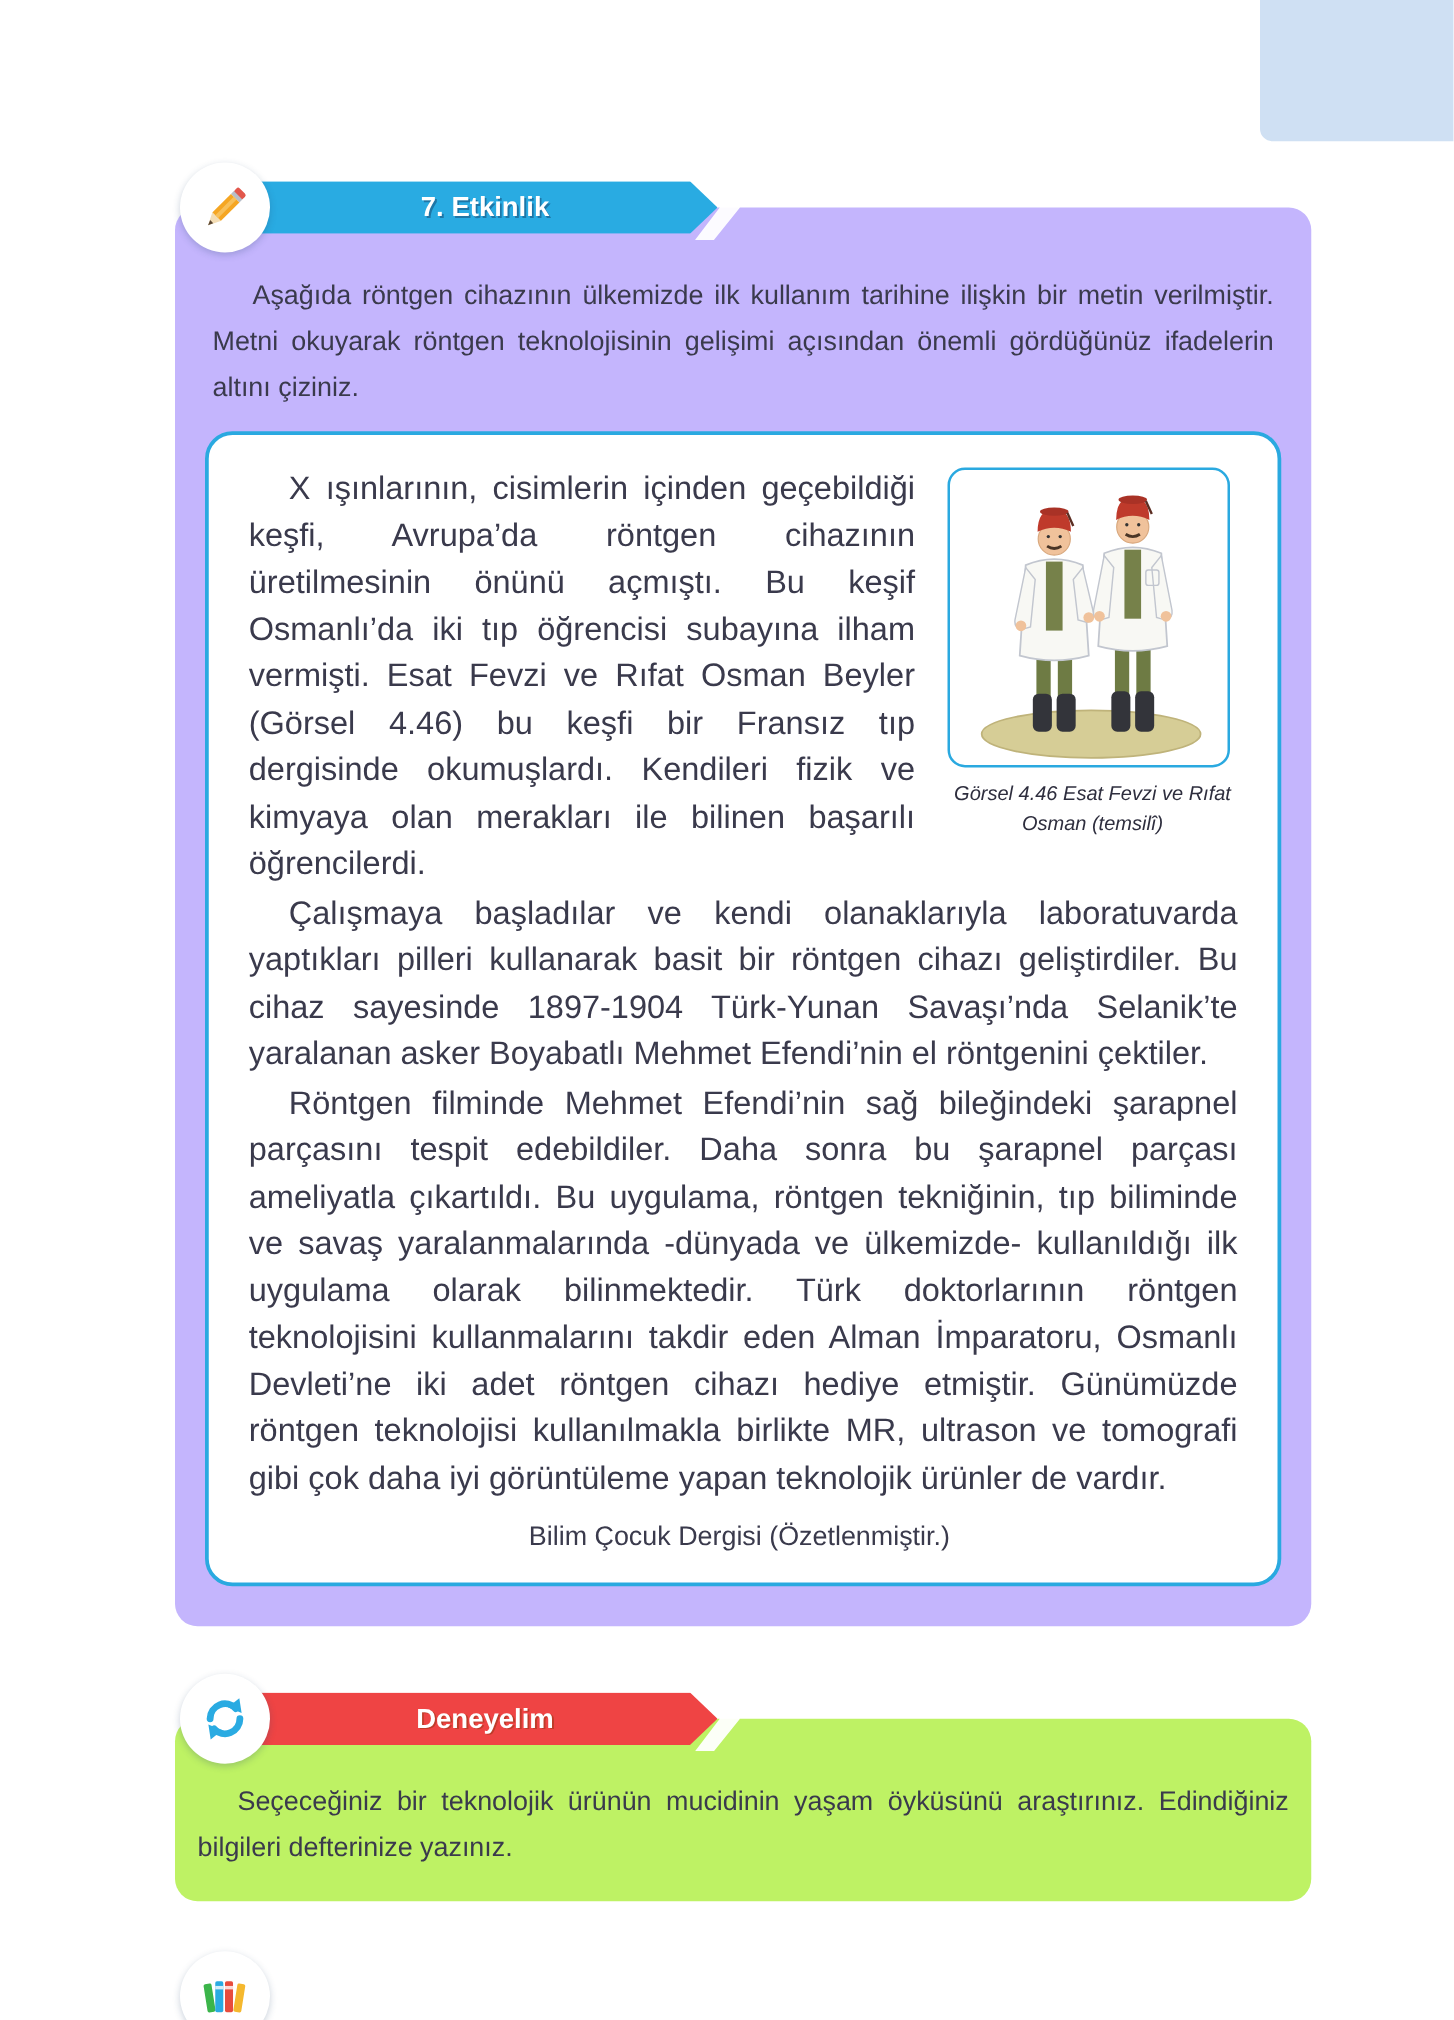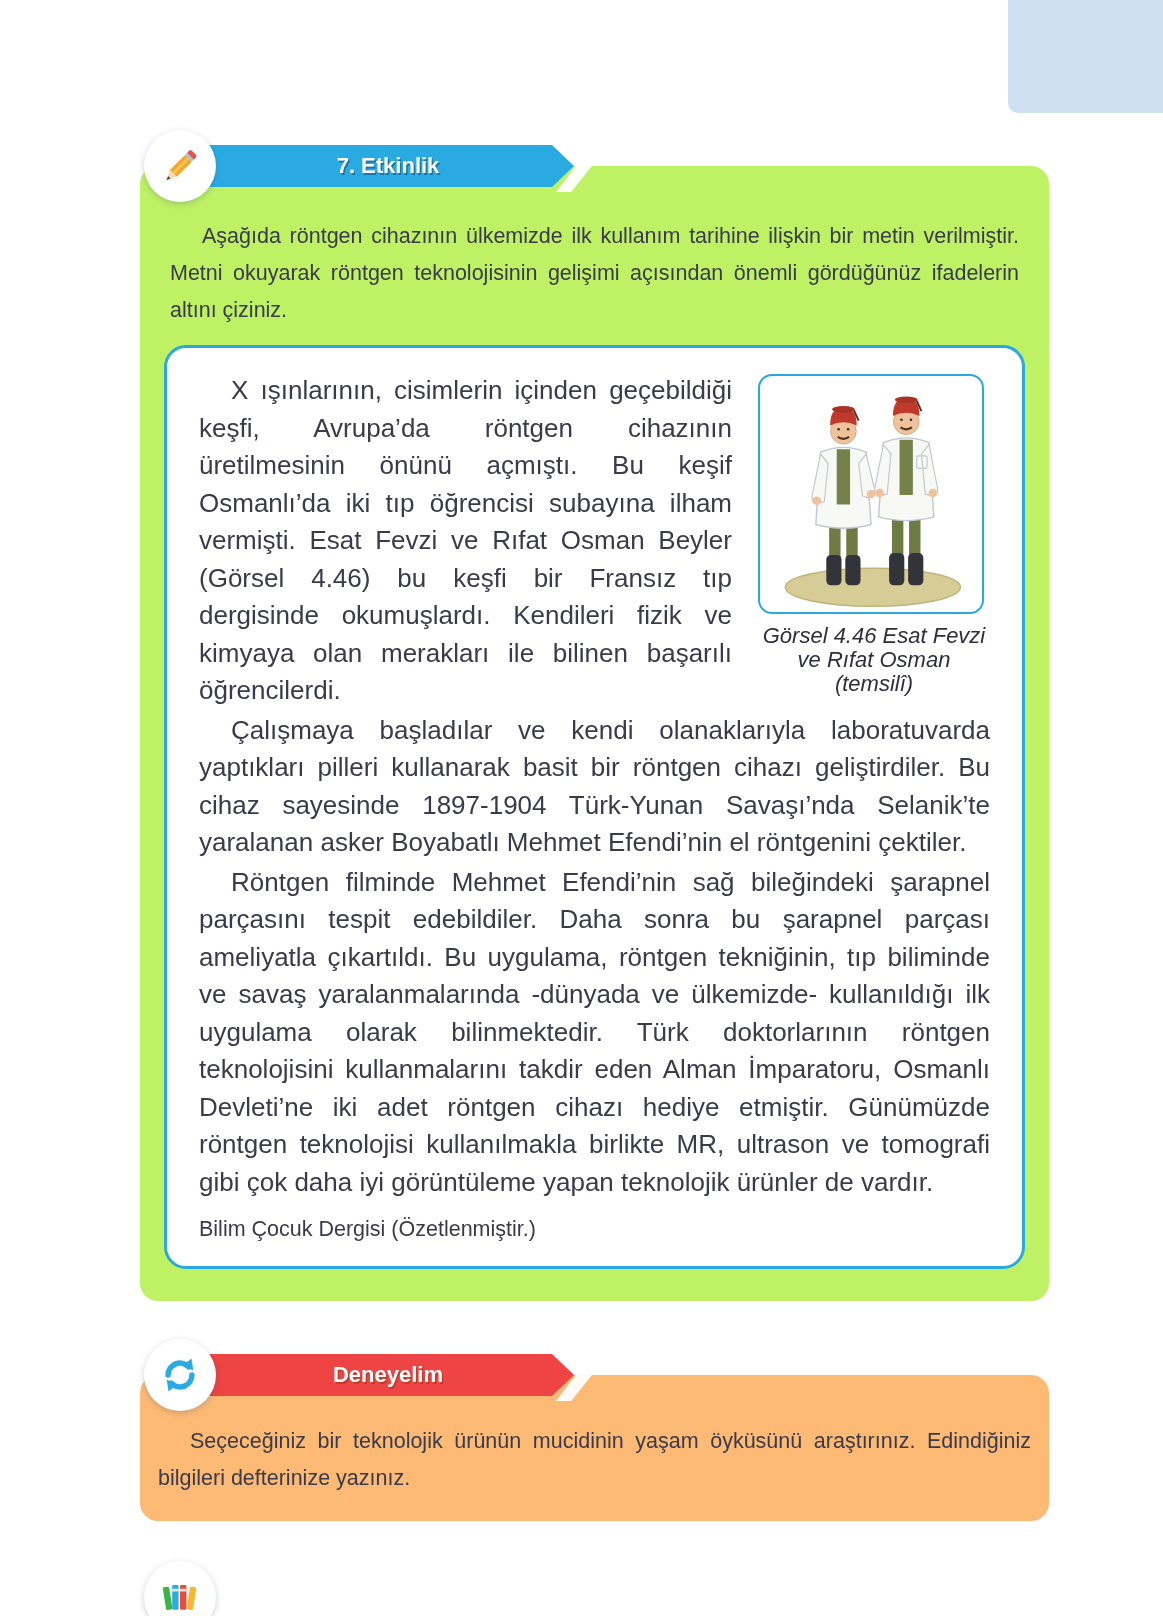--- a/index.html
+++ b/index.html
@@ -60,22 +60,22 @@
     position: relative; z-index: 1;
     width: 36px; height: 52px;
     margin-left: -18px;
     background: #ffffff;
     clip-path: polygon(0 0, 42% 0, 100% 50%, 42% 100%, 0 100%, 55% 50%);
     opacity: .95;
   }
 
   
   .panel { border-radius: 18px; position: relative; z-index: 1; }
-  .panel.blue  { background: #bef264; padding: 52px 24px 26px 24px; }
-  .panel.peach { background: #fdba74; padding: 48px 12px 24px 12px; }
+  .panel.blue  { background: #c4b5fd; padding: 52px 24px 26px 24px; }
+  .panel.peach { background: #bef264; padding: 48px 12px 24px 12px; }
 
   .body-text {
     font-size: 21.5px;
     line-height: 37px;
     text-align: justify;
     text-indent: 32px;
     color: #3a3a4c;
     padding: 0 6px;
   }
 
@@ -103,27 +103,27 @@
   }
   .figure-img {
     width: 226px; height: 240px;
     border: 2.5px solid #2aa9e0;
     border-radius: 14px;
     background: #ffffff;
     overflow: hidden;
   }
   .figure-caption {
     margin-top: 10px;
-    font-size: 22px;
+    font-size: 16px;
     line-height: 24px;
     font-style: italic;
     color: #2e2e3e;
   }
   .attribution {
-    text-align: left;
+    text-align: center;
     font-size: 21.5px;
     margin-top: 16px;
     padding-right: 6px;
   }
 
   .gap-lg { height: 38px; }
   .gap-md { height: 40px; }
 </style>
 </head>
 <body>

